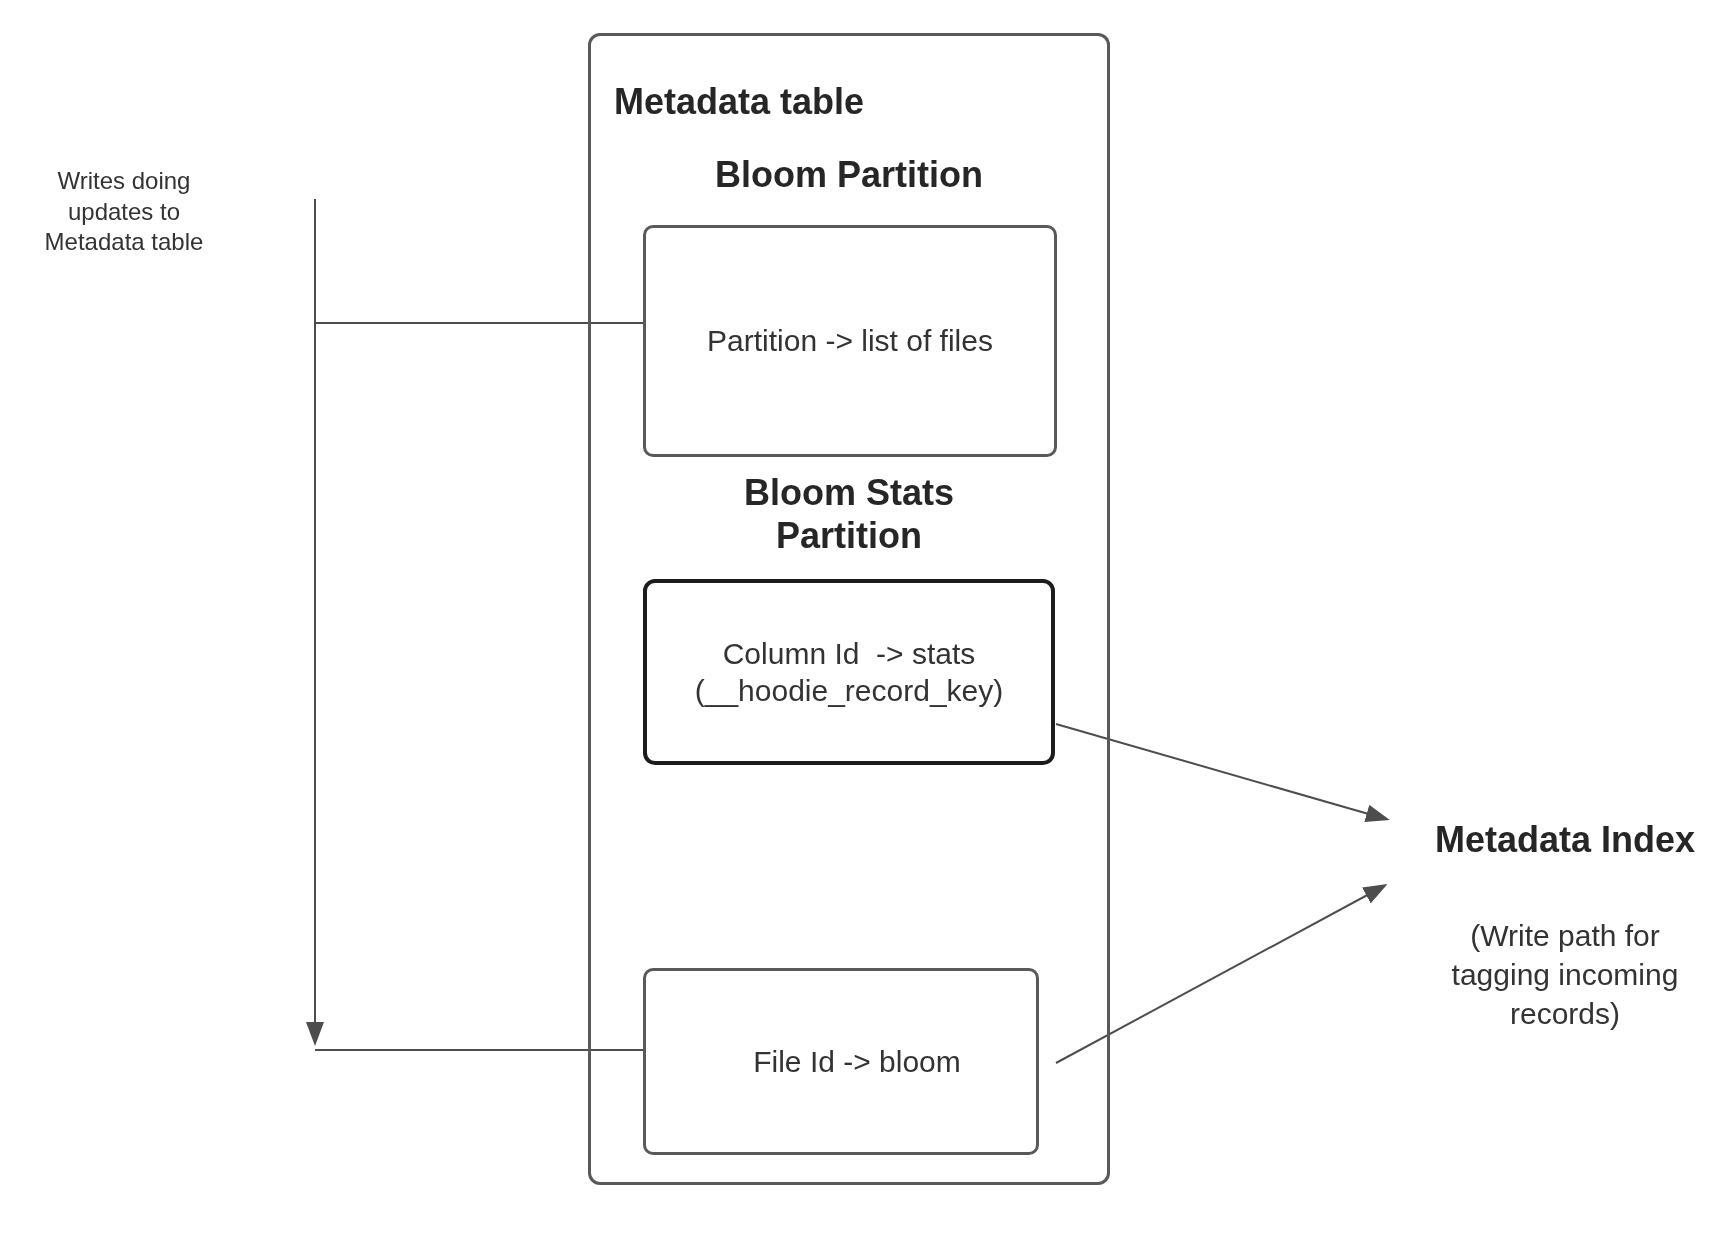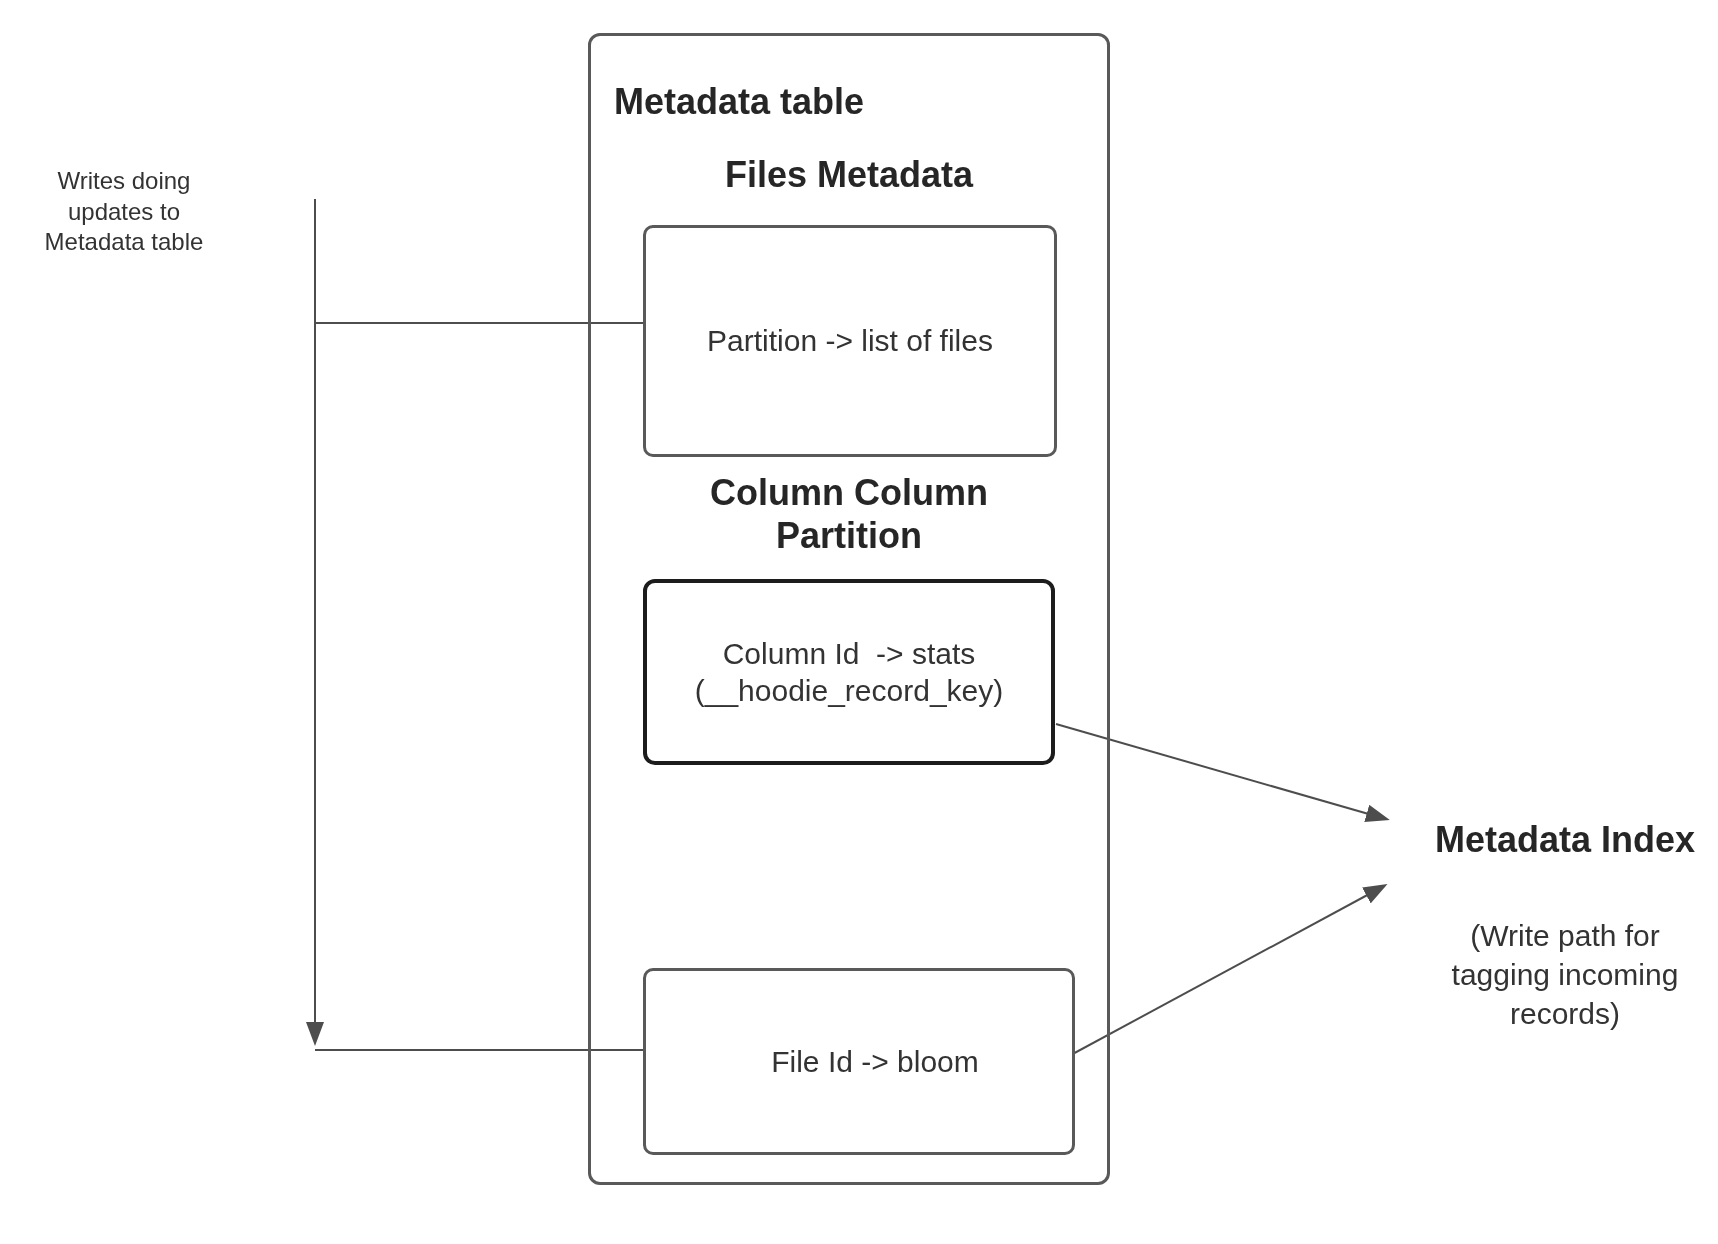--- a/index.html
+++ b/index.html
@@ -45,21 +45,21 @@
   .inner-box .box-text {
     font-size: 30px;
     line-height: 1.25;
     color: #333333;
     text-align: center;
     white-space: pre-wrap;
   }
   .files-box  { left: 643px; top: 225px; width: 414px; height: 232px; }
   .stats-box  { left: 643px; top: 579px; width: 412px; height: 186px;
                 border: 4px solid #1c1c1c; border-radius: 12px; }
-  .bloom-box  { left: 643px; top: 968px; width: 432px; height: 187px; padding-left: 32px; }
+  .bloom-box  { left: 643px; top: 968px; width: 396px; height: 187px; padding-left: 32px; }
 
   .table-title {
     position: absolute;
     left: 614px; top: 80px;
     font-size: 36px;
     font-weight: bold;
     line-height: 1.2;
     color: #262626;
     white-space: nowrap;
   }
@@ -133,26 +133,26 @@
   </svg>
 
   <div class="left-note">Writes doing
 updates to
 Metadata table</div>
 
   <div class="outer-box"></div>
 
   <div class="table-title">Metadata table</div>
 
-  <div class="part-heading files-heading">Files Metadata</div>
+  <div class="part-heading files-heading">Bloom Partition</div>
   <div class="inner-box files-box">
     <span class="box-text">Partition -&gt; list of files</span>
   </div>
 
-  <div class="part-heading stats-heading">Column Column
+  <div class="part-heading stats-heading">Bloom Stats
 Partition</div>
   <div class="inner-box stats-box">
     <span class="box-text">Column Id  -&gt; stats
 (__hoodie_record_key)</span>
   </div>
 
   <div class="inner-box bloom-box">
     <span class="box-text">File Id -&gt; bloom</span>
   </div>
 

